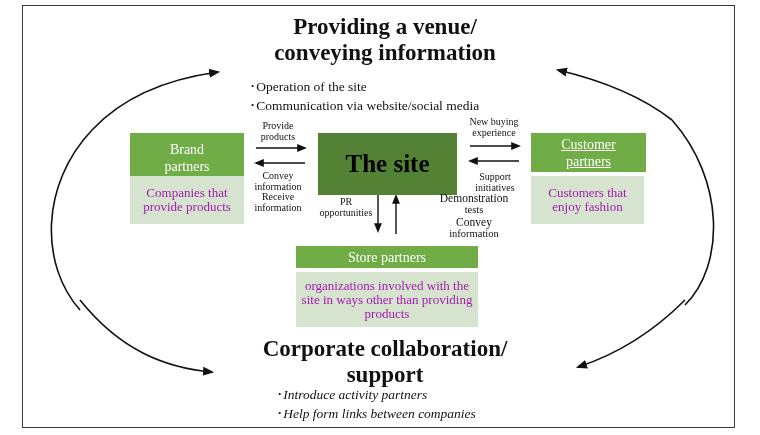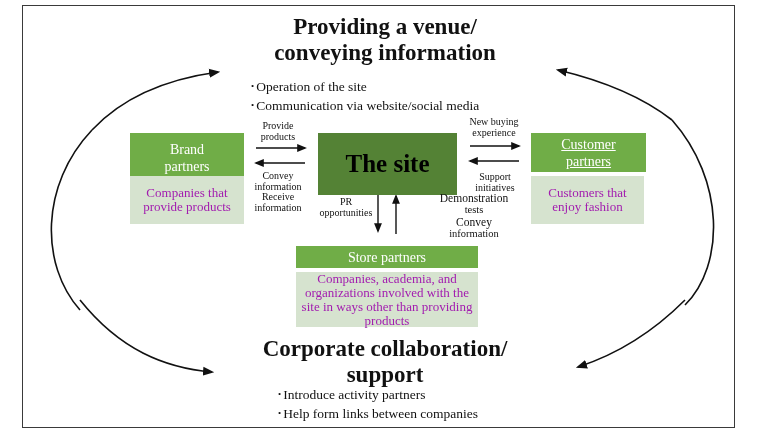--- a/index.html
+++ b/index.html
@@ -117,27 +117,26 @@
   <div style="font-size:10.5px;">tests</div>
   <div>Convey</div>
   <div style="font-size:10.5px;">information</div>
 </div>
 
 <div class="hdr" style="left:296px; top:246px; width:182px; height:22px;">
   <span>Store partners</span>
 </div>
 <div class="desc" style="left:296px; top:272px; width:182px; height:55px;">
   <div>
-    <div>Companies, academia, and</div>
     <div>organizations involved with the</div>
     <div>site in ways other than providing</div>
     <div>products</div>
   </div>
 </div>
 
 <div class="heading" style="left:230px; top:336px; width:310px;">
   <div>Corporate collaboration/</div>
   <div>support</div>
 </div>
-<div class="bullets" style="left:278px; top:385px;">
+<div class="bullets" style="left:278px; top:385px;font-style:italic;">
   <div>Introduce activity partners</div>
   <div>Help form links between companies</div>
 </div>
 
 </body></html>

